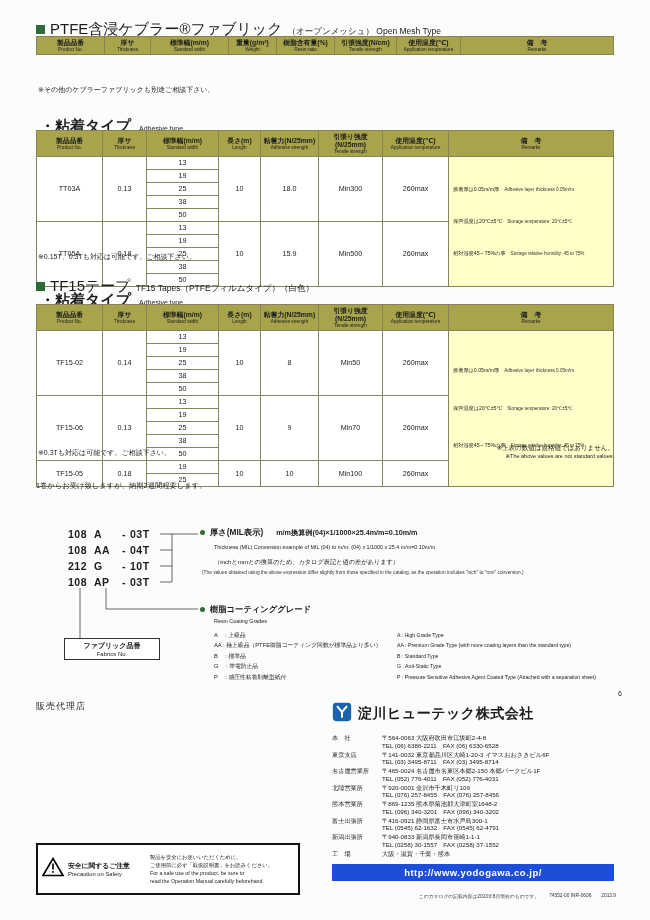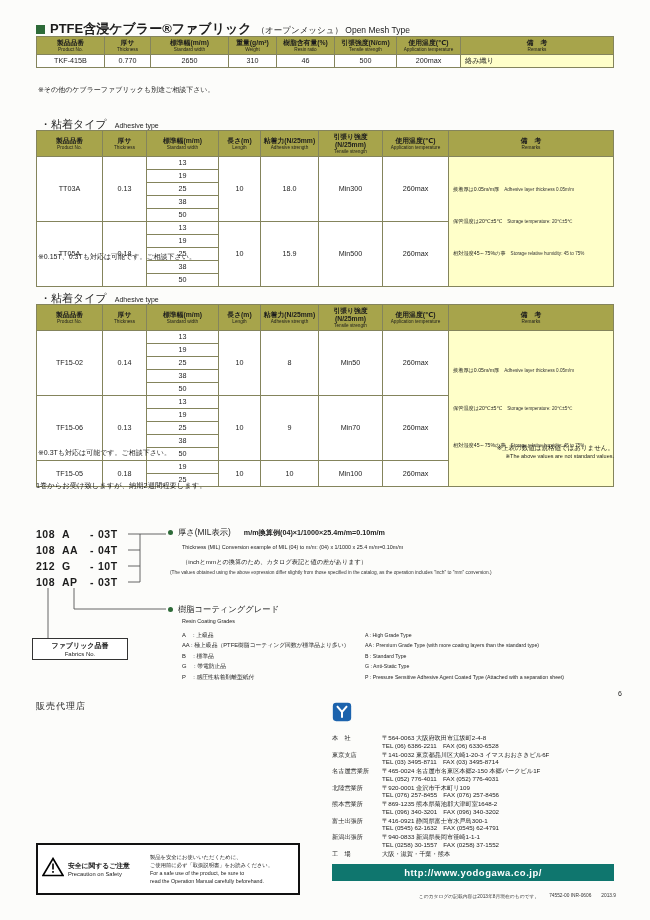--- a/index.html
+++ b/index.html
@@ -2,24 +2,24 @@
 <html><head>
 <meta charset="utf-8">
 <style>
   * { box-sizing: border-box; margin: 0; padding: 0; }
   html, body { width: 650px; height: 920px; }
   body { background: #f4f4ef; font-family: "Liberation Sans", "DejaVu Sans", sans-serif; color: #1c1c1c; }
   .page { position: relative; width: 650px; height: 920px; background: #fcfcfa; overflow: hidden; }
 
   .sec { position: absolute; left: 36px; display: flex; align-items: baseline; gap: 5px; }
   .sq { width: 9px; height: 9px; background: #2d6a38; align-self: center; flex: none; }
-  .t1 { font-weight: bold; font-size: 13px; }
+  .t1 { font-weight: normal; font-size: 15px; }
   .t2 { font-size: 8.5px; }
   .subsec { position: absolute; left: 40px; display: flex; align-items: baseline; gap: 8px; }
-  .subsec .s1 { font-weight: normal; font-size: 11px; }
+  .subsec .s1 { font-weight: bold; font-size: 15px; }
   .subsec .s2 { font-size: 7px; }
   .note { position: absolute; left: 38px; font-size: 7px; }
 
   table.tbl { position: absolute; left: 36px; width: 578px; border-collapse: collapse; table-layout: fixed; background: #fff; }
   .tbl th, .tbl td { border: 1px solid #84845c; }
   .tbl th { background: #a7a44b; padding: 2px 1px; vertical-align: middle; }
   .hjp { font-size: 6.8px; font-weight: bold; line-height: 1.15; text-align: center; }
   .hen { font-size: 4.7px; font-weight: normal; line-height: 1.1; text-align: center; }
   .tbl td { font-size: 7.2px; text-align: center; height: 13px; padding: 0 2px; vertical-align: middle; }
   .wcell { height: 10px; font-size: 6.8px; line-height: 1; }
@@ -30,47 +30,47 @@
   .rline { display: flex; gap: 5px; align-items: baseline; }
   .rjp { font-size: 5.2px; }
   .ren { font-size: 4.6px; color: #333; }
 
   .noteright { position: absolute; right: 36px; text-align: right; }
   .noteright .nr1 { font-size: 6.5px; }
   .noteright .nr2 { font-size: 5.5px; }
   .bullet-line { position: absolute; display: flex; align-items: center; gap: 4px; font-size: 7.3px; }
   .dotg { width: 5px; height: 5px; border-radius: 50%; background: #2d6a38; flex: none; }
 
-  .cloth { position: absolute; left: 20px; top: 522px; width: 578px; height: 168px; }
+  .cloth { position: absolute; left: 52px; top: 522px; width: 578px; height: 168px; }
   .codes { position: absolute; left: 16px; top: 4px; }
   .code { display: flex; height: 16px; align-items: center; font-weight: bold; font-size: 10.5px; letter-spacing: 0.5px; }
   .cb { width: 26px; } .cg { width: 24px; } .cs { width: 12px; text-align: center; }
   .lines { position: absolute; left: 0; top: 0; }
   .thick-row, .resin-row { position: absolute; display: flex; align-items: center; gap: 5px; }
-  .bjp { font-weight: normal; font-size: 8.3px; }
+  .bjp { font-weight: bold; font-size: 8.3px; }
   .bform { font-weight: bold; font-size: 7.2px; margin-left: 8px; }
   .small-en { position: absolute; font-size: 5.4px; color: #222; }
   .paren-jp { position: absolute; font-size: 6.2px; }
   .paren-en { position: absolute; font-size: 4.8px; color: #333; }
   .glist { position: absolute; font-size: 5.8px; line-height: 10.4px; }
   .fabric-box { position: absolute; left: 12px; top: 116px; width: 96px; border: 1px solid #333; text-align: center; padding: 2px; background: #fff; }
   .fb1 { font-size: 7px; font-weight: bold; }
   .fb2 { font-size: 6px; }
 
   .sales { position: absolute; left: 36px; top: 700px; font-size: 9px; letter-spacing: 1px; }
   .pagenum { position: absolute; right: 28px; top: 690px; font-size: 7px; }
 
   .company { position: absolute; left: 332px; top: 702px; width: 282px; }
   .corow { display: flex; align-items: center; gap: 6px; }
   .coname { font-size: 14px; font-weight: bold; letter-spacing: 0.5px; }
   .offices { margin-top: 8px; }
   .office { display: flex; margin-bottom: 1px; }
   .olabel { width: 50px; flex: none; font-size: 6.2px; line-height: 1.25; }
   .odetail { flex: 1; font-size: 6.2px; line-height: 1.25; }
-  .urlbar { margin-top: 7px; background: #0f766e; color: #fff; text-align: center; font-size: 9.5px; font-weight: bold; padding: 3px 0; letter-spacing: 0.5px; cursor: pointer; }
+  .urlbar { margin-top: 7px; background: #1d4ed8; color: #fff; text-align: center; font-size: 9.5px; font-weight: bold; padding: 3px 0; letter-spacing: 0.5px; cursor: pointer; }
 
   .safety { position: absolute; left: 36px; top: 843px; width: 264px; height: 52px; border: 2px solid #111; display: flex; align-items: center; background: #fff; }
   .s-left { flex: none; width: 112px; display: flex; align-items: center; gap: 4px; padding: 0 4px; }
   .s-titles { display: flex; flex-direction: column; }
   .stjp { font-size: 6.8px; font-weight: bold; }
   .sten { font-size: 5.8px; }
   .s-right { flex: 1; font-size: 5.3px; line-height: 1.55; padding-right: 4px; }
 
   .fineprint { position: absolute; right: 34px; top: 893px; font-size: 4.8px; color: #333; display: flex; gap: 10px; }
 </style>
@@ -126,30 +126,20 @@
             <div class="hjp">使用温度(℃)</div>
             <div class="hen">Application temperature</div>
           </th>
         <th>
             <div class="hjp">備　考</div>
             <div class="hen">Remarks</div>
           </th>
       </tr>
     </thead>
     <tbody>
-      <tr>
-        <td>TKF-415B</td>
-        <td>0.770</td>
-        <td>2650</td>
-        <td>310</td>
-        <td>46</td>
-        <td>500</td>
-        <td>200max</td>
-        <td class="rem">絡み織り</td>
-      </tr>
     </tbody>
   </table>
   <div class="note" style="top:85px">※その他のケブラーファブリックも別途ご相談下さい。</div>
 
   <div class="subsec" style="top:117px">
     <span class="s1">・粘着タイプ</span>
     <span class="s2">Adhesive type</span>
   </div>
 
   <table class="tbl" style="top:130px">
@@ -255,20 +245,25 @@
       <tr>
           <td class="wcell">38</td>
         </tr>
       <tr>
           <td class="wcell">50</td>
         </tr>
     </tbody>
   </table>
   <div class="note" style="top:252px">※0.15T、0.3Tも対応は可能です。ご相談下さい。</div>
 
+  <div class="sec" style="top:277px">
+    <span class="sq"></span>
+    <span class="t1">TF15テープ</span>
+    <span class="t2">TF15 Tapes（PTFEフィルムタイプ）（白色）</span>
+  </div>
   <div class="subsec" style="top:291px">
     <span class="s1">・粘着タイプ</span>
     <span class="s2">Adhesive type</span>
   </div>
 
   <table class="tbl" style="top:304px">
     <colgroup>
       <col style="width:66px">
         <col style="width:44px">
         <col style="width:72px">
@@ -472,20 +467,21 @@
   <div class="sales">販売代理店</div>
 
   <div class="company">
     <div class="corow">
       <span>
         <svg width="20" height="20" viewBox="0 0 24 24">
             <rect x="1" y="1" width="22" height="22" rx="4" fill="#1c63ad"></rect>
             <path d="M6 5 L12 12 L18 5 M12 12 V19" stroke="#fff" stroke-width="2.4" fill="none"></path>
           </svg>
       </span>
+      <span class="coname">淀川ヒューテック株式会社</span>
     </div>
     <div class="offices">
       <div class="office">
         <div class="olabel">本　社</div>
         <div class="odetail">
             <div>〒564-0063 大阪府吹田市江坂町2-4-8</div>
             <div>TEL (06) 6386-2211　FAX (06) 6330-6528</div>
           </div>
       </div>
       <div class="office">

